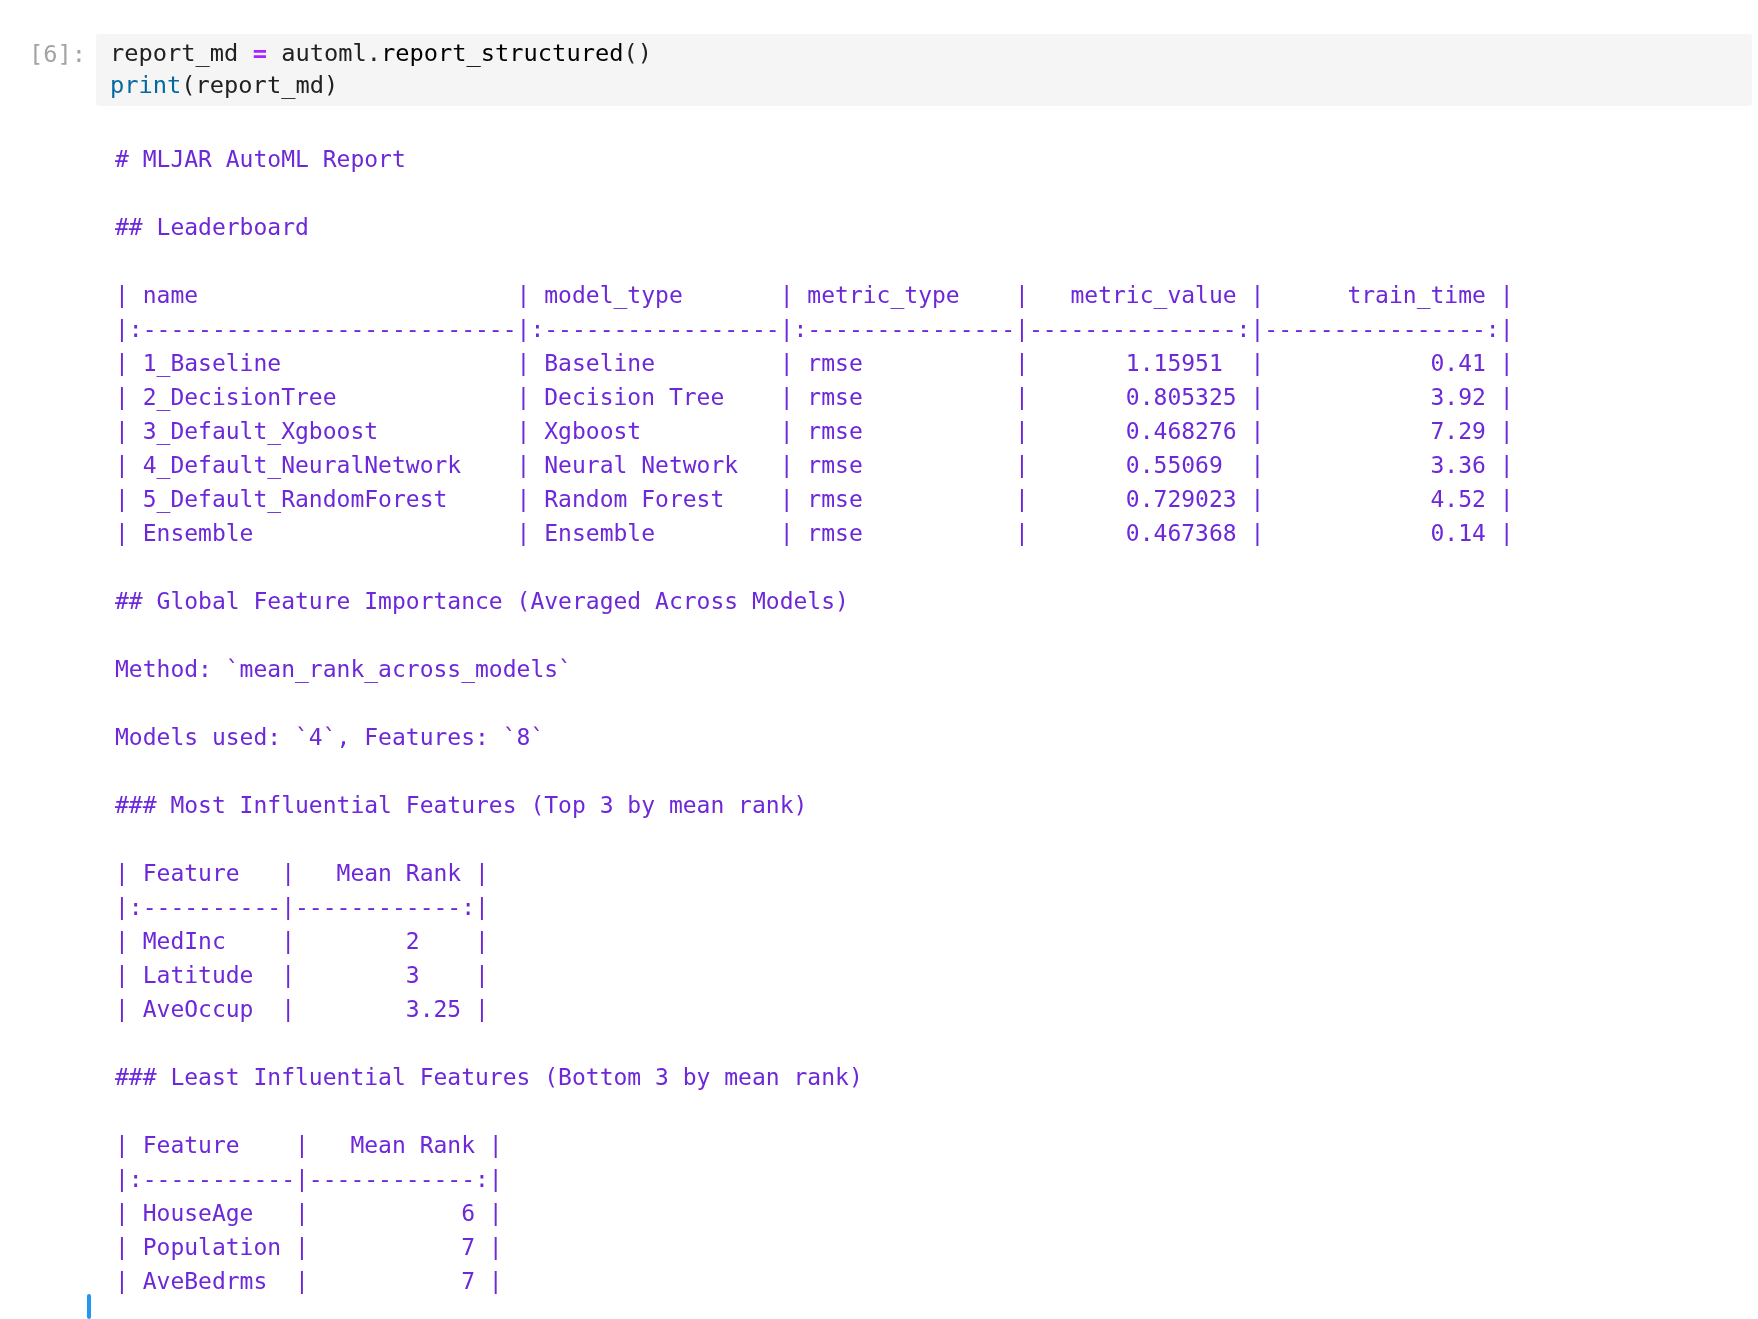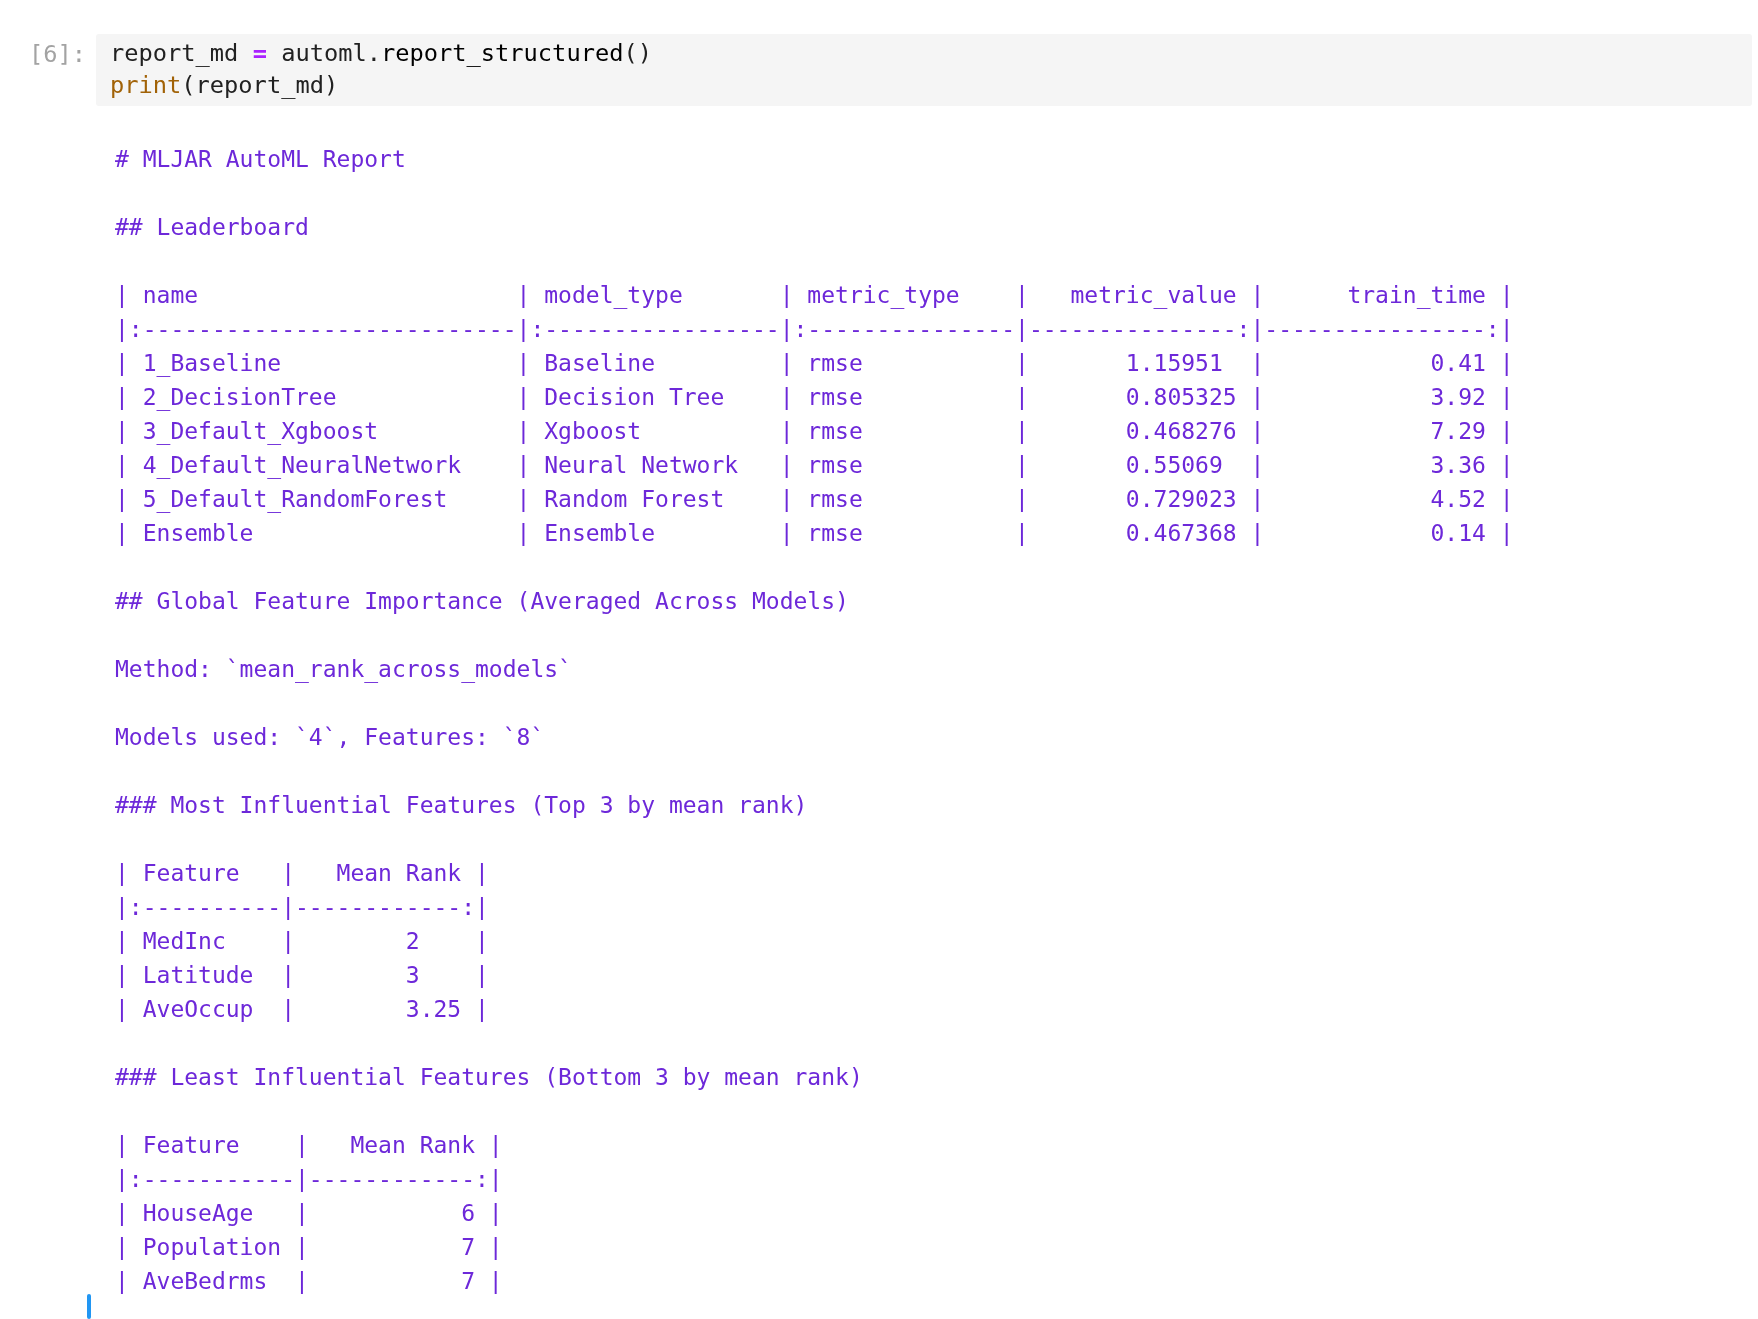--- a/index.html
+++ b/index.html
@@ -41,21 +41,21 @@
   pre.code {
     margin: 0;
     font-family: "DejaVu Sans Mono", "Liberation Mono", monospace;
     font-size: 23.7px;
     line-height: 32px;
     color: #212121;
     white-space: pre;
   }
   pre.code .op { color: #aa22ff; font-weight: bold; }
   pre.code .fn { color: #000000; }
-  pre.code .builtin { color: #a16207; }
+  pre.code .builtin { color: #0369a1; }
   pre.output {
     position: absolute;
     left: 108px;
     top: 135px;
     margin: 7px;
     font-family: "DejaVu Sans Mono", "Liberation Mono", monospace;
     font-size: 23px;
     line-height: 34px;
     color: #6d28d9;
     white-space: pre;

